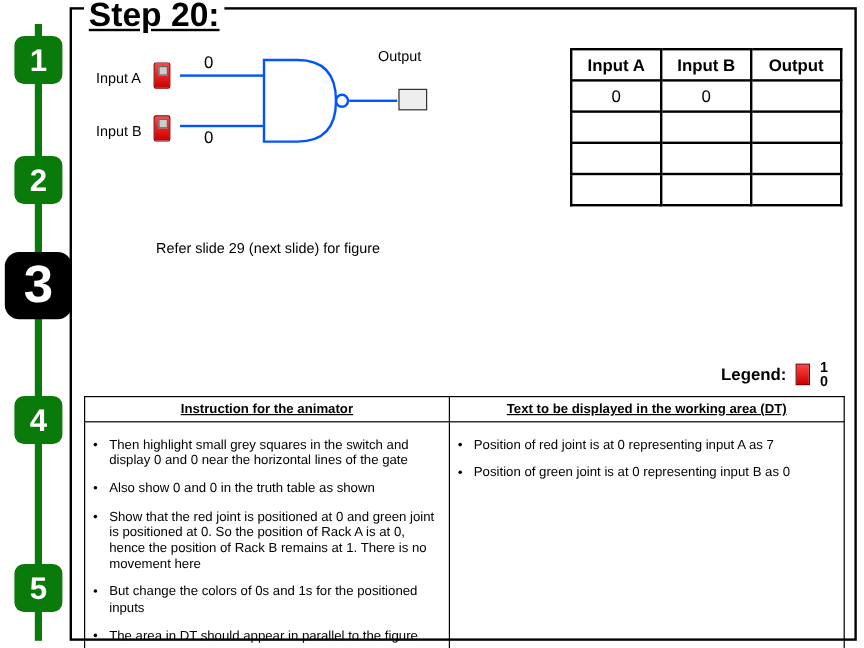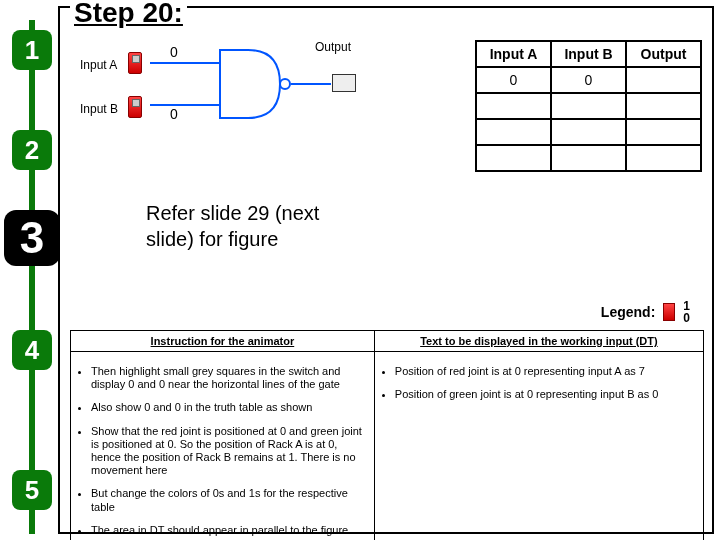--- a/index.html
+++ b/index.html
@@ -23,21 +23,21 @@
   .wire { position: absolute; background: #0055ff; height: 2px; }
   .output-label { position: absolute; font-size: 12px; }
   .output-box { position: absolute; width: 24px; height: 18px; border: 1px solid #333; background: #eee; }
   
   .gate { position: absolute; }
   
   .truth-table { position: absolute; top: 40px; right: 18px; border-collapse: collapse; }
   .truth-table th, .truth-table td { border: 2px solid #000; width: 75px; height: 26px; text-align: center; font-size: 14px; }
   .truth-table th { font-weight: bold; }
   
-  .refer-note { position: absolute; top: 200px; left: 146px; font-size: 20px; width: 220px; line-height: 1.3; }
+  .refer-note { position: absolute; top: 200px; left: 130px; font-size: 12px; width: 220px; line-height: 1.3; }
   
   .legend-wrap { position: absolute; top: 300px; right: 30px; display: flex; align-items: center; gap: 8px; font-size: 14px; font-weight: bold; }
   .legend-swatch { width: 12px; height: 18px; background: linear-gradient(#f44,#c00); border: 1px solid #800; }
   .legend-vals { font-size: 12px; line-height: 1; }
   
   .instr-table { position: absolute; top: 330px; left: 70px; right: 16px; border-collapse: collapse; table-layout: fixed; border-radius: 25px; }
   .instr-table th, .instr-table td { border: 1.5px solid #000; font-size: 11px; padding: 3px 6px; vertical-align: top; }
   .instr-table th { text-align: center; font-weight: bold; text-decoration: underline; font-size: 11px; padding: 4px; }
   .instr-table td ul { list-style: disc; padding-left: 14px; }
   .instr-table td li { margin-bottom: 4px; line-height: 1.2; margin-top: 10px; }
@@ -124,29 +124,29 @@
 </div>
 
 <table class="instr-table">
   <colgroup>
       <col style="width:48%">
       <col style="width:52%">
     </colgroup>
   <tbody>
       <tr>
     <th>Instruction for the animator</th>
-    <th>Text to be displayed in the working input (DT)</th>
+    <th>Text to be displayed in the working area (DT)</th>
   </tr>
   <tr>
     <td>
       <ul>
         <li>Then highlight small grey squares in the switch and display 0 and 0 near the horizontal lines of the gate</li>
         <li>Also show 0 and 0 in the truth table as shown</li>
         <li>Show that the red joint is positioned at 0 and green joint is positioned at 0. So the position of Rack A is at 0, hence the position of Rack B remains at 1. There is no movement here</li>
-        <li>But change the colors of 0s and 1s for the respective table</li>
+        <li>But change the colors of 0s and 1s for the positioned inputs</li>
         <li>The area in DT should appear in parallel to the figure</li>
       </ul>
     </td>
     <td>
       <ul>
         <li>Position of red joint is at 0 representing input A as 7</li>
         <li>Position of green joint is at 0 representing input B as 0</li>
       </ul>
     </td>
   </tr>

